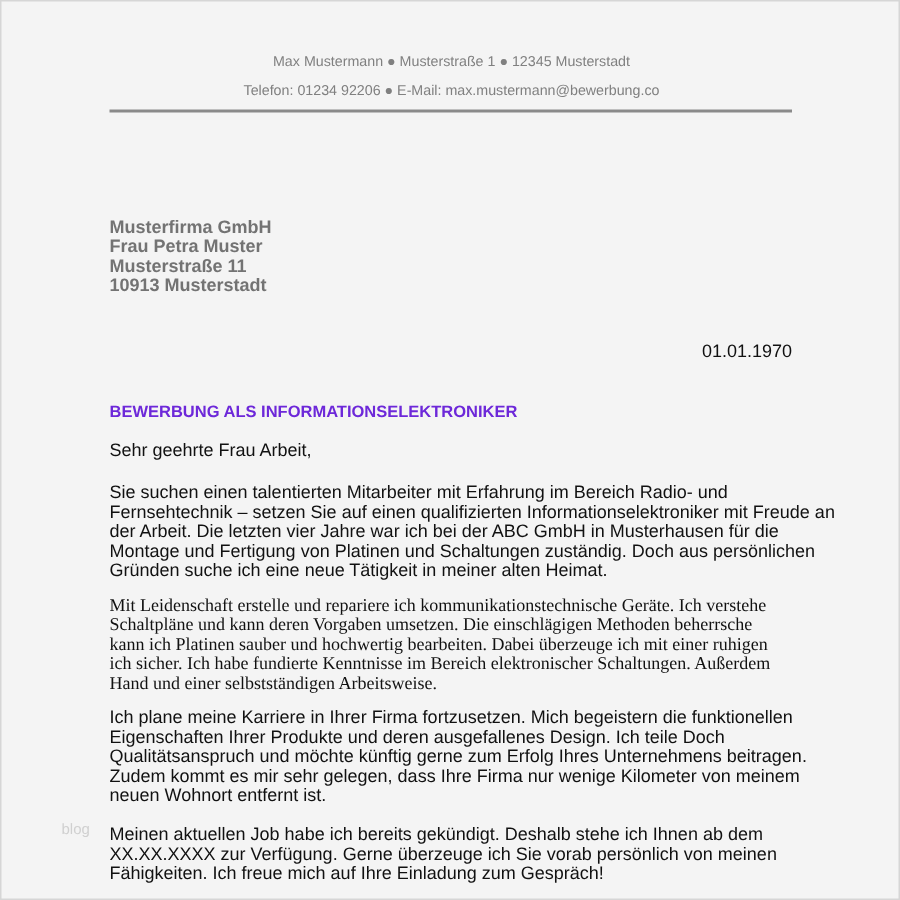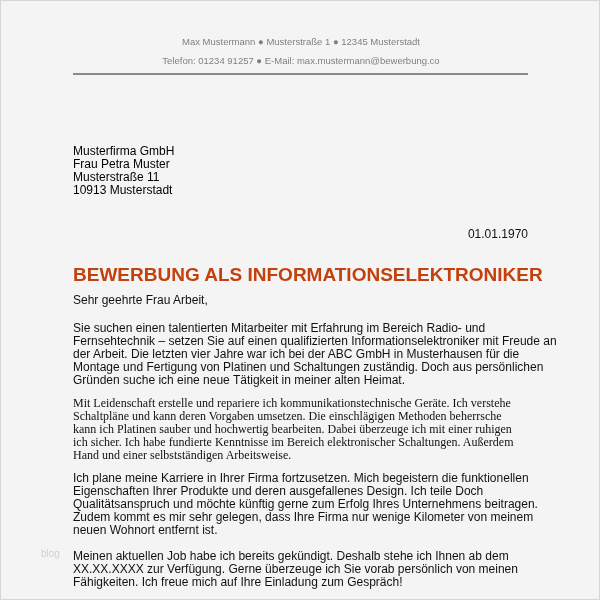--- a/index.html
+++ b/index.html
@@ -42,42 +42,42 @@
       width: 455px;
       height: 0;
       border-top: 2px solid #8a8a8a;
     }
     .recipient {
       position: absolute;
       left: 72px;
       top: 144px;
       font-size: 12px;
       line-height: 13px;
-      font-weight: normal;
-      color: #000000;
+      font-weight: bold;
+      color: #737373;
     }
     .recipient div { white-space: nowrap; }
     .date {
       position: absolute;
       left: 440px;
       width: 87px;
       top: 227px;
       text-align: right;
       font-size: 12px;
       line-height: 13px;
       color: #111;
     }
     .subject {
       position: absolute;
       left: 72px;
       top: 266px;
-      font-size: 19px;
+      font-size: 11px;
       line-height: 16px;
       font-weight: bold;
-      color: #c2410c;
+      color: #6d28d9;
       white-space: nowrap;
     }
     .salutation {
       position: absolute;
       left: 72px;
       top: 293px;
       font-size: 12px;
       line-height: 13px;
       color: #111;
       white-space: nowrap;
@@ -104,21 +104,21 @@
       color: #d0d0d0;
       white-space: nowrap;
     }
   </style>
 </head>
 <body>
 
 <div class="page">
 
   <div class="sender sender-line1">Max Mustermann ● Musterstraße 1 ● 12345 Musterstadt</div>
-  <div class="sender sender-line2">Telefon: 01234 91257 ● E-Mail: max.mustermann@bewerbung.co</div>
+  <div class="sender sender-line2">Telefon: 01234 92206 ● E-Mail: max.mustermann@bewerbung.co</div>
 
   <div class="divider"></div>
 
   <div class="recipient">
     <div>Musterfirma GmbH</div>
     <div>Frau Petra Muster</div>
     <div>Musterstraße 11</div>
     <div>10913 Musterstadt</div>
   </div>
 

